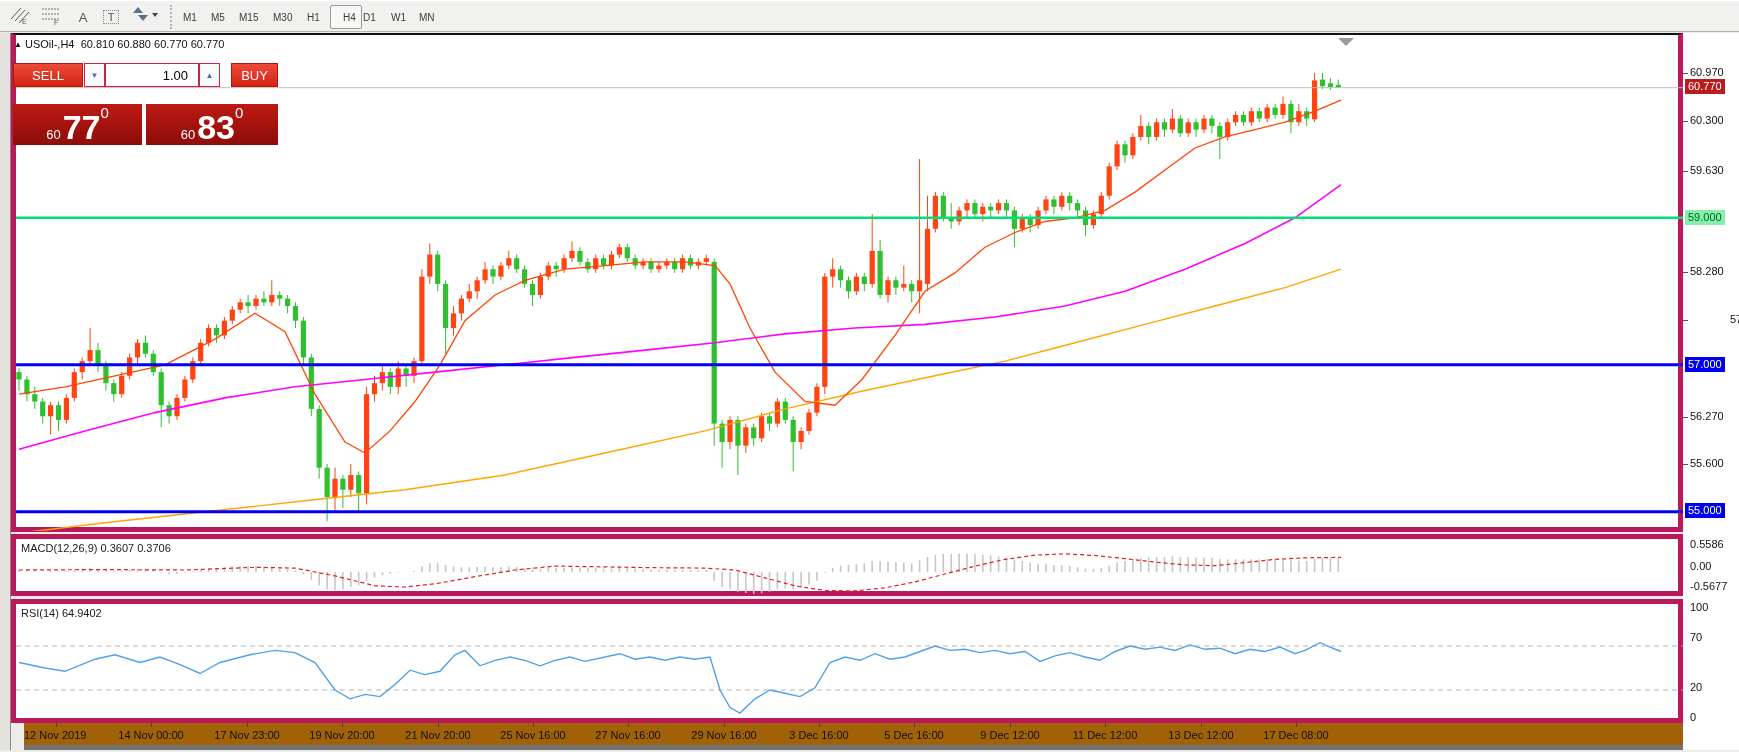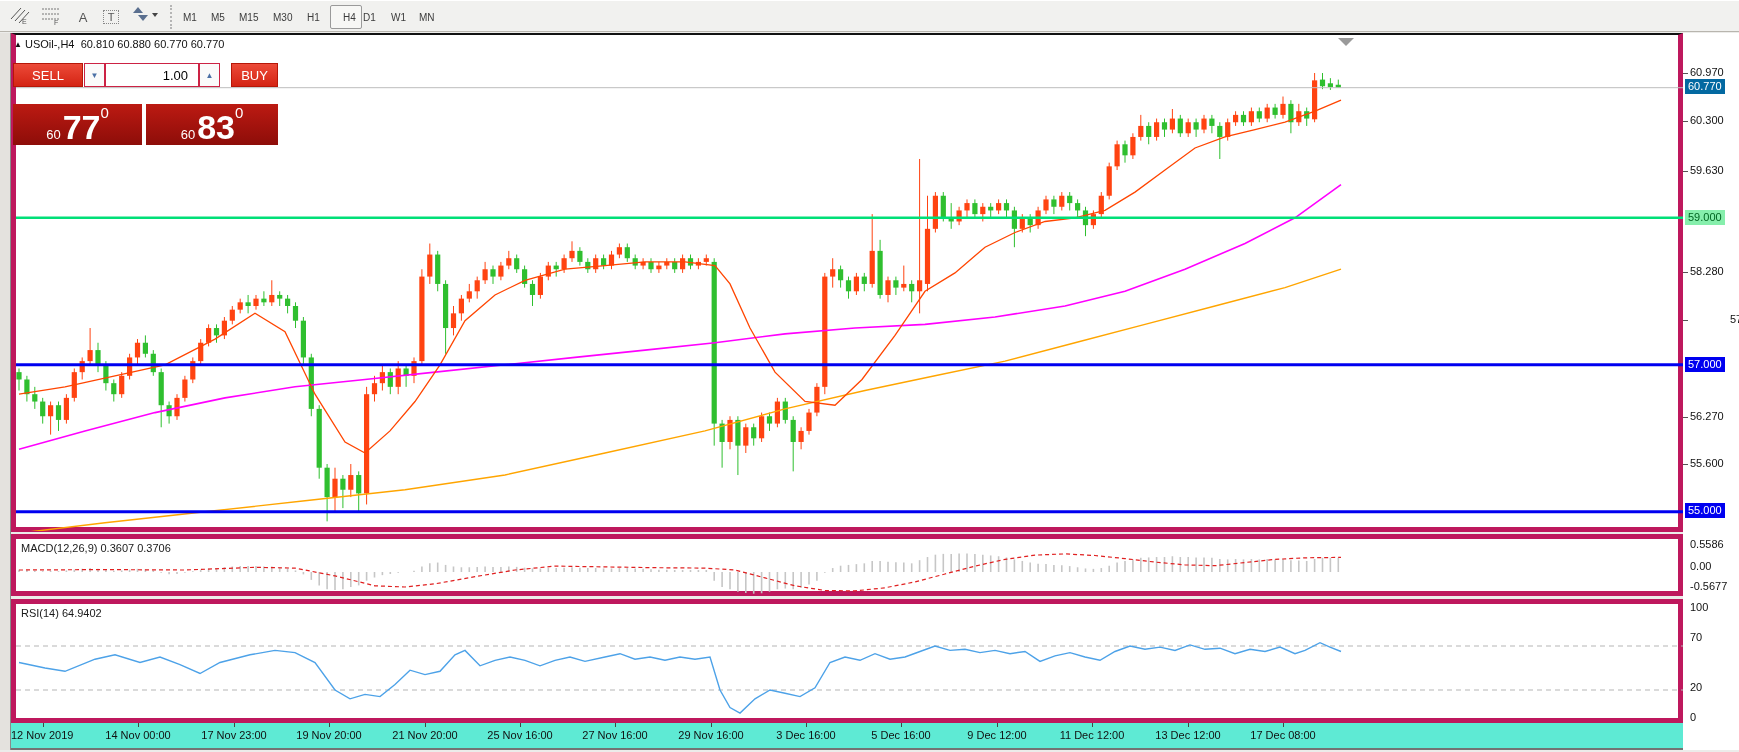--- a/index.html
+++ b/index.html
@@ -19,22 +19,22 @@
   .tf-btn.active { background:#f7f7f5; border:1px solid #9a9a9a; border-radius:2px;padding-left:12px; }
 
   
   .gutter { position:absolute; left:0; top:33px; width:11px; height:717px;
     background:#e4e2de; border-right:1px solid #8a8a8a; }
   .panel { position:absolute; left:11px; width:1672px; background:#ffffff;
     border:5px solid #be185d; }
   #panel-main { top:33px;  height:499px; border-top:2px solid #111; }
   #panel-macd { top:534px; height:62px; }
   #panel-rsi  { top:599px; height:124px; }
-  #time-axis  { position:absolute; left:11px; top:723px; width:1672px; height:27px;
-    background:#5eead4; border-bottom:2px solid #737373; }
+  #time-axis  { position:absolute; left:24px; top:723px; width:1672px; height:27px;
+    background:#a16207; border-bottom:5px solid #737373; }
   #right-axis { position:absolute; left:1683px; top:33px; width:56px; height:717px;
     background:#ffffff; }
 
   .panel-label { position:absolute; left:5px; top:3px; font-size:11px; color:#1a1a1a; }
 
   
   #chart-header { position:absolute; left:14px; top:38px; font-size:11px; color:#111; z-index:6; }
   #chart-header .mk { font-size:8px; vertical-align:1px; }
 
   
@@ -60,21 +60,21 @@
   #sell-price-box { left:0; width:129px; }
   #buy-price-box  { left:133px; width:132px; }
   .pb-small { font-size:13px; margin-right:2px; line-height:15px; }
   .pb-big { font-size:34px; font-weight:bold; line-height:30px; }
   .pb-sup { font-size:15px; line-height:13px; align-self:flex-start; margin-top:2px; }
 
   
   .ax-item { position:absolute; left:7px; font-size:11px; color:#111; white-space:nowrap; }
   .ax-dash { position:absolute; left:0; width:5px; height:1px; background:#555; }
   .ax-badge { position:absolute; left:2px; font-size:11px; padding:0 3px; line-height:15px; }
-  .bdg-black { background:#0369a1; color:#fff; }
+  .bdg-black { background:#b91c1c; color:#fff; }
   .bdg-green { background:#86efac; color:#062; }
   .bdg-blue  { background:#0000f0; color:#fff; }
 
   .t-label { position:absolute; top:6px; font-size:11px; color:#111; transform:translateX(-50%); white-space:nowrap; }
   .t-label.first { transform:none; }
   .t-tick { position:absolute; top:0; width:1px; height:4px; background:#444; }
 
   
   #annotation { position:absolute; left:1148px; top:394px; z-index:8;
     font-size:43px; font-weight:bold; color:#f52612; letter-spacing:1px; white-space:nowrap; }

